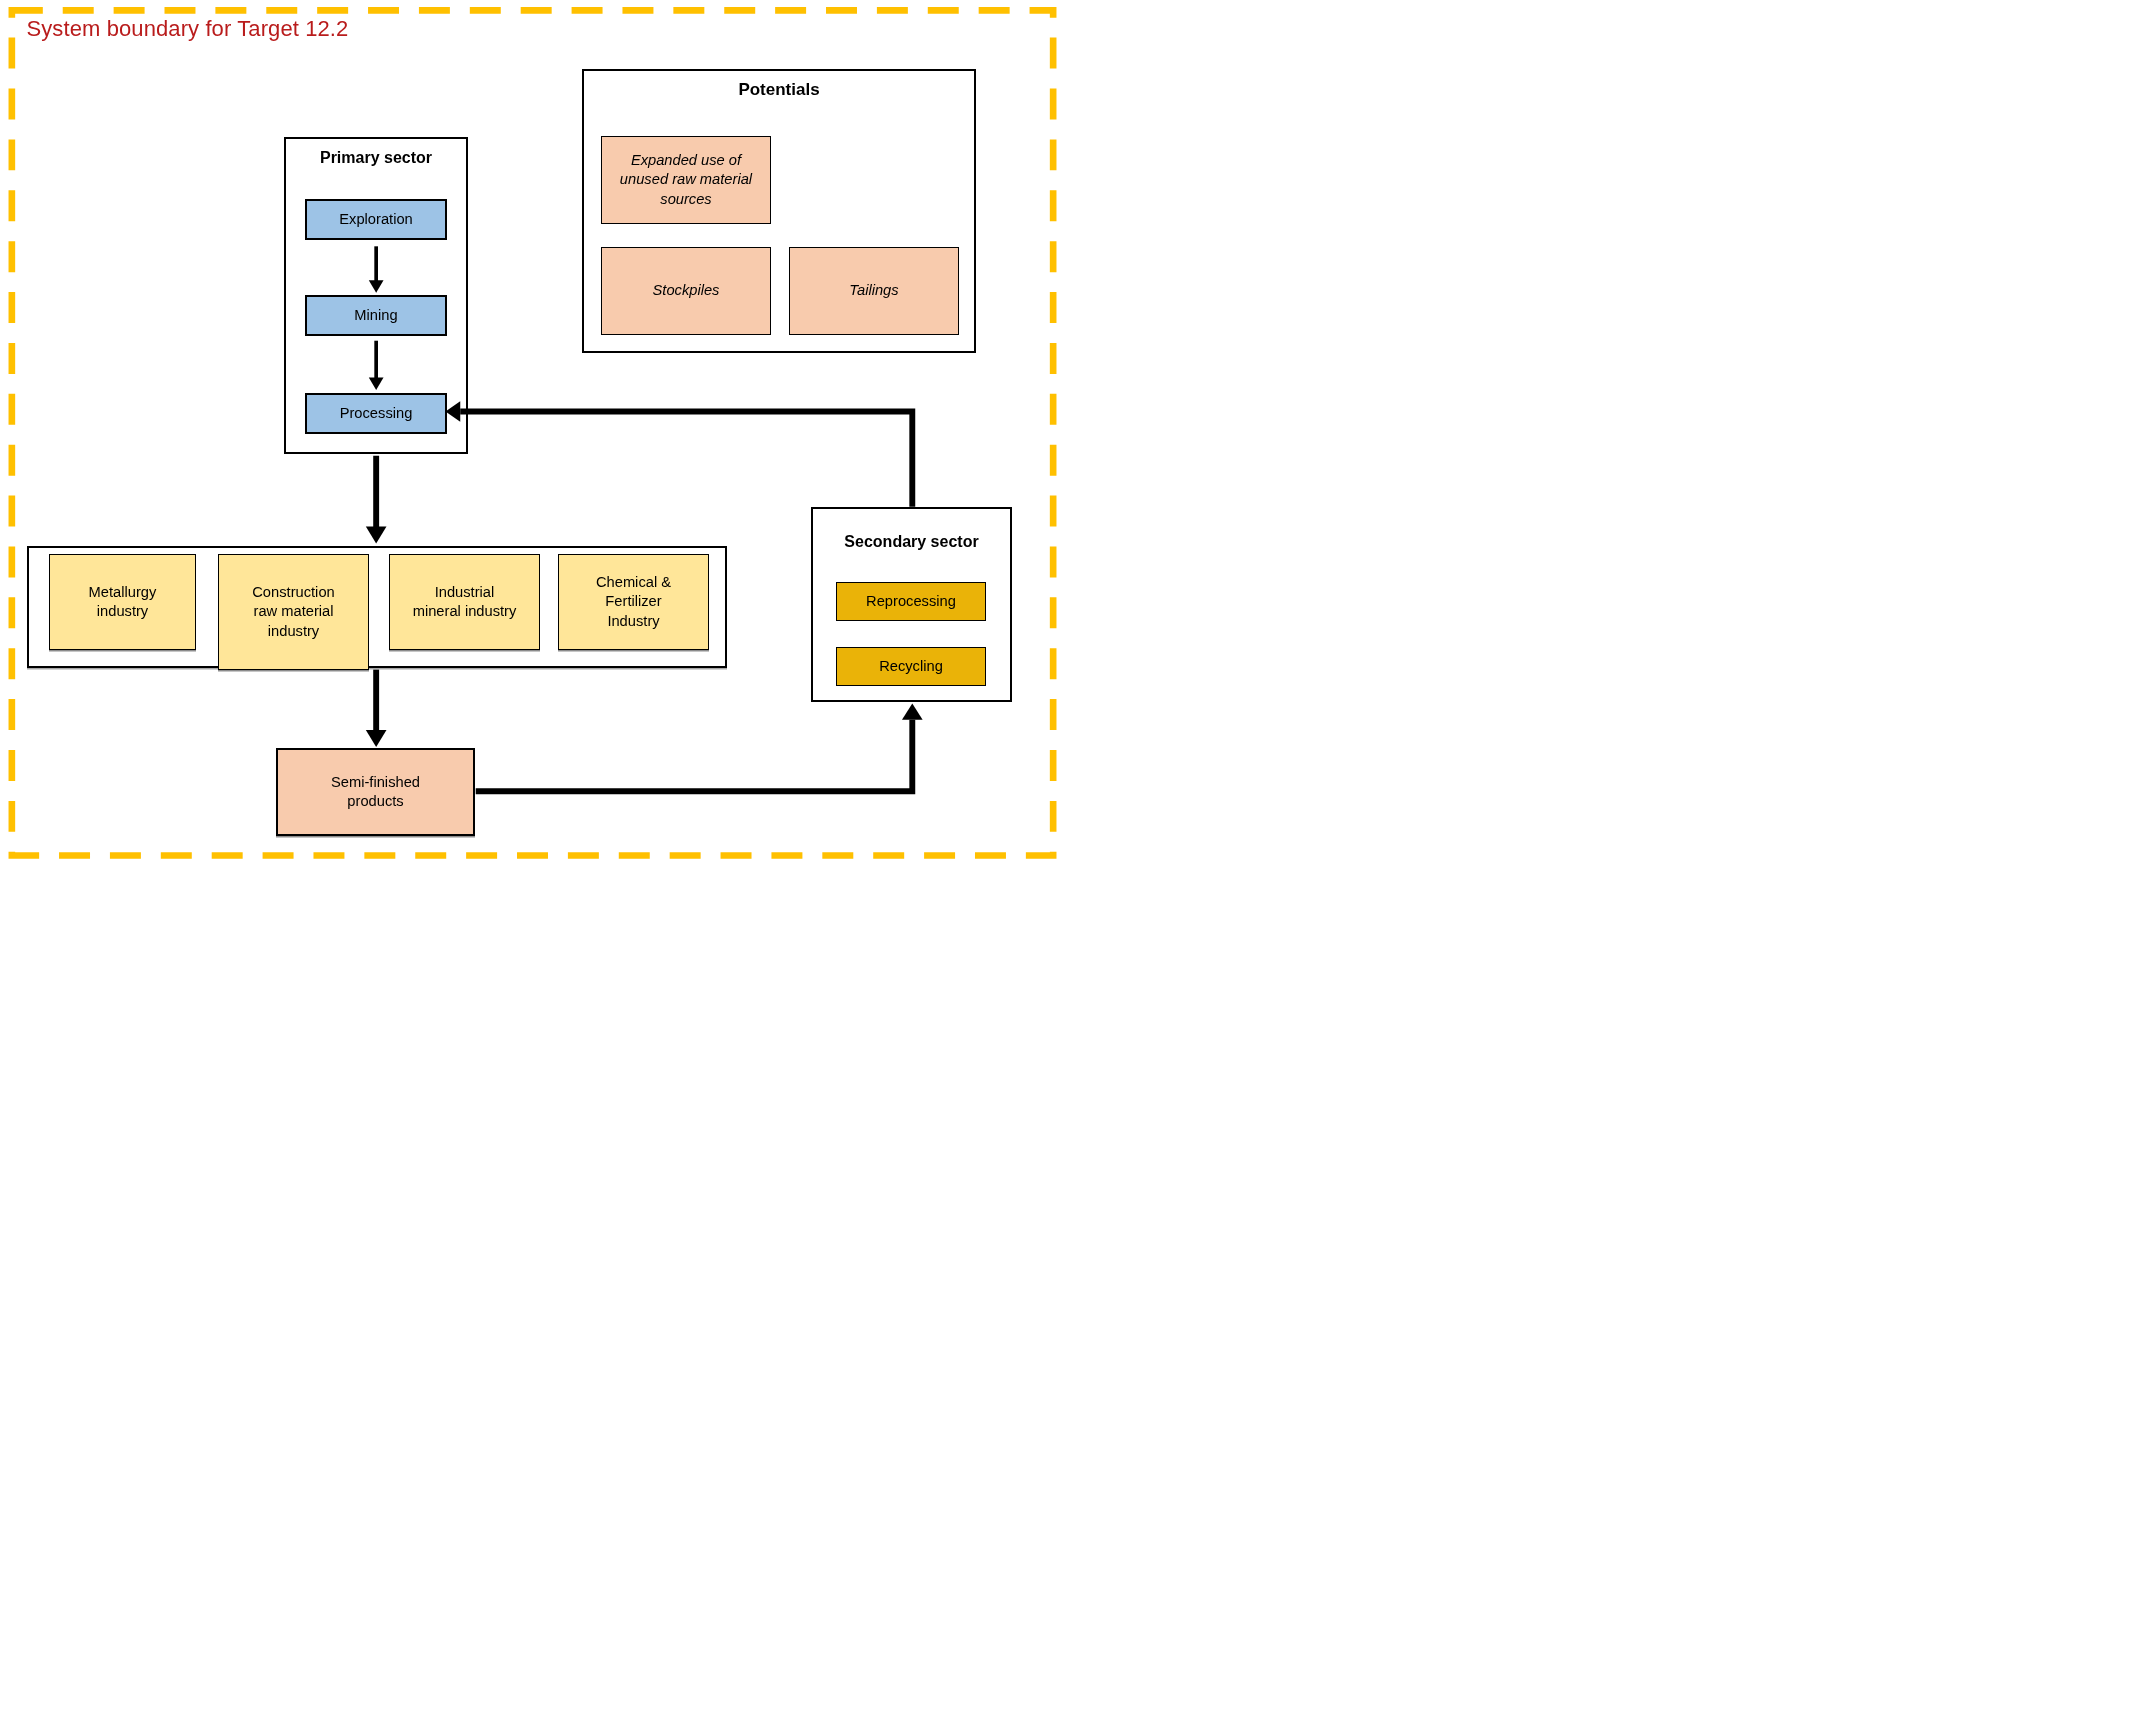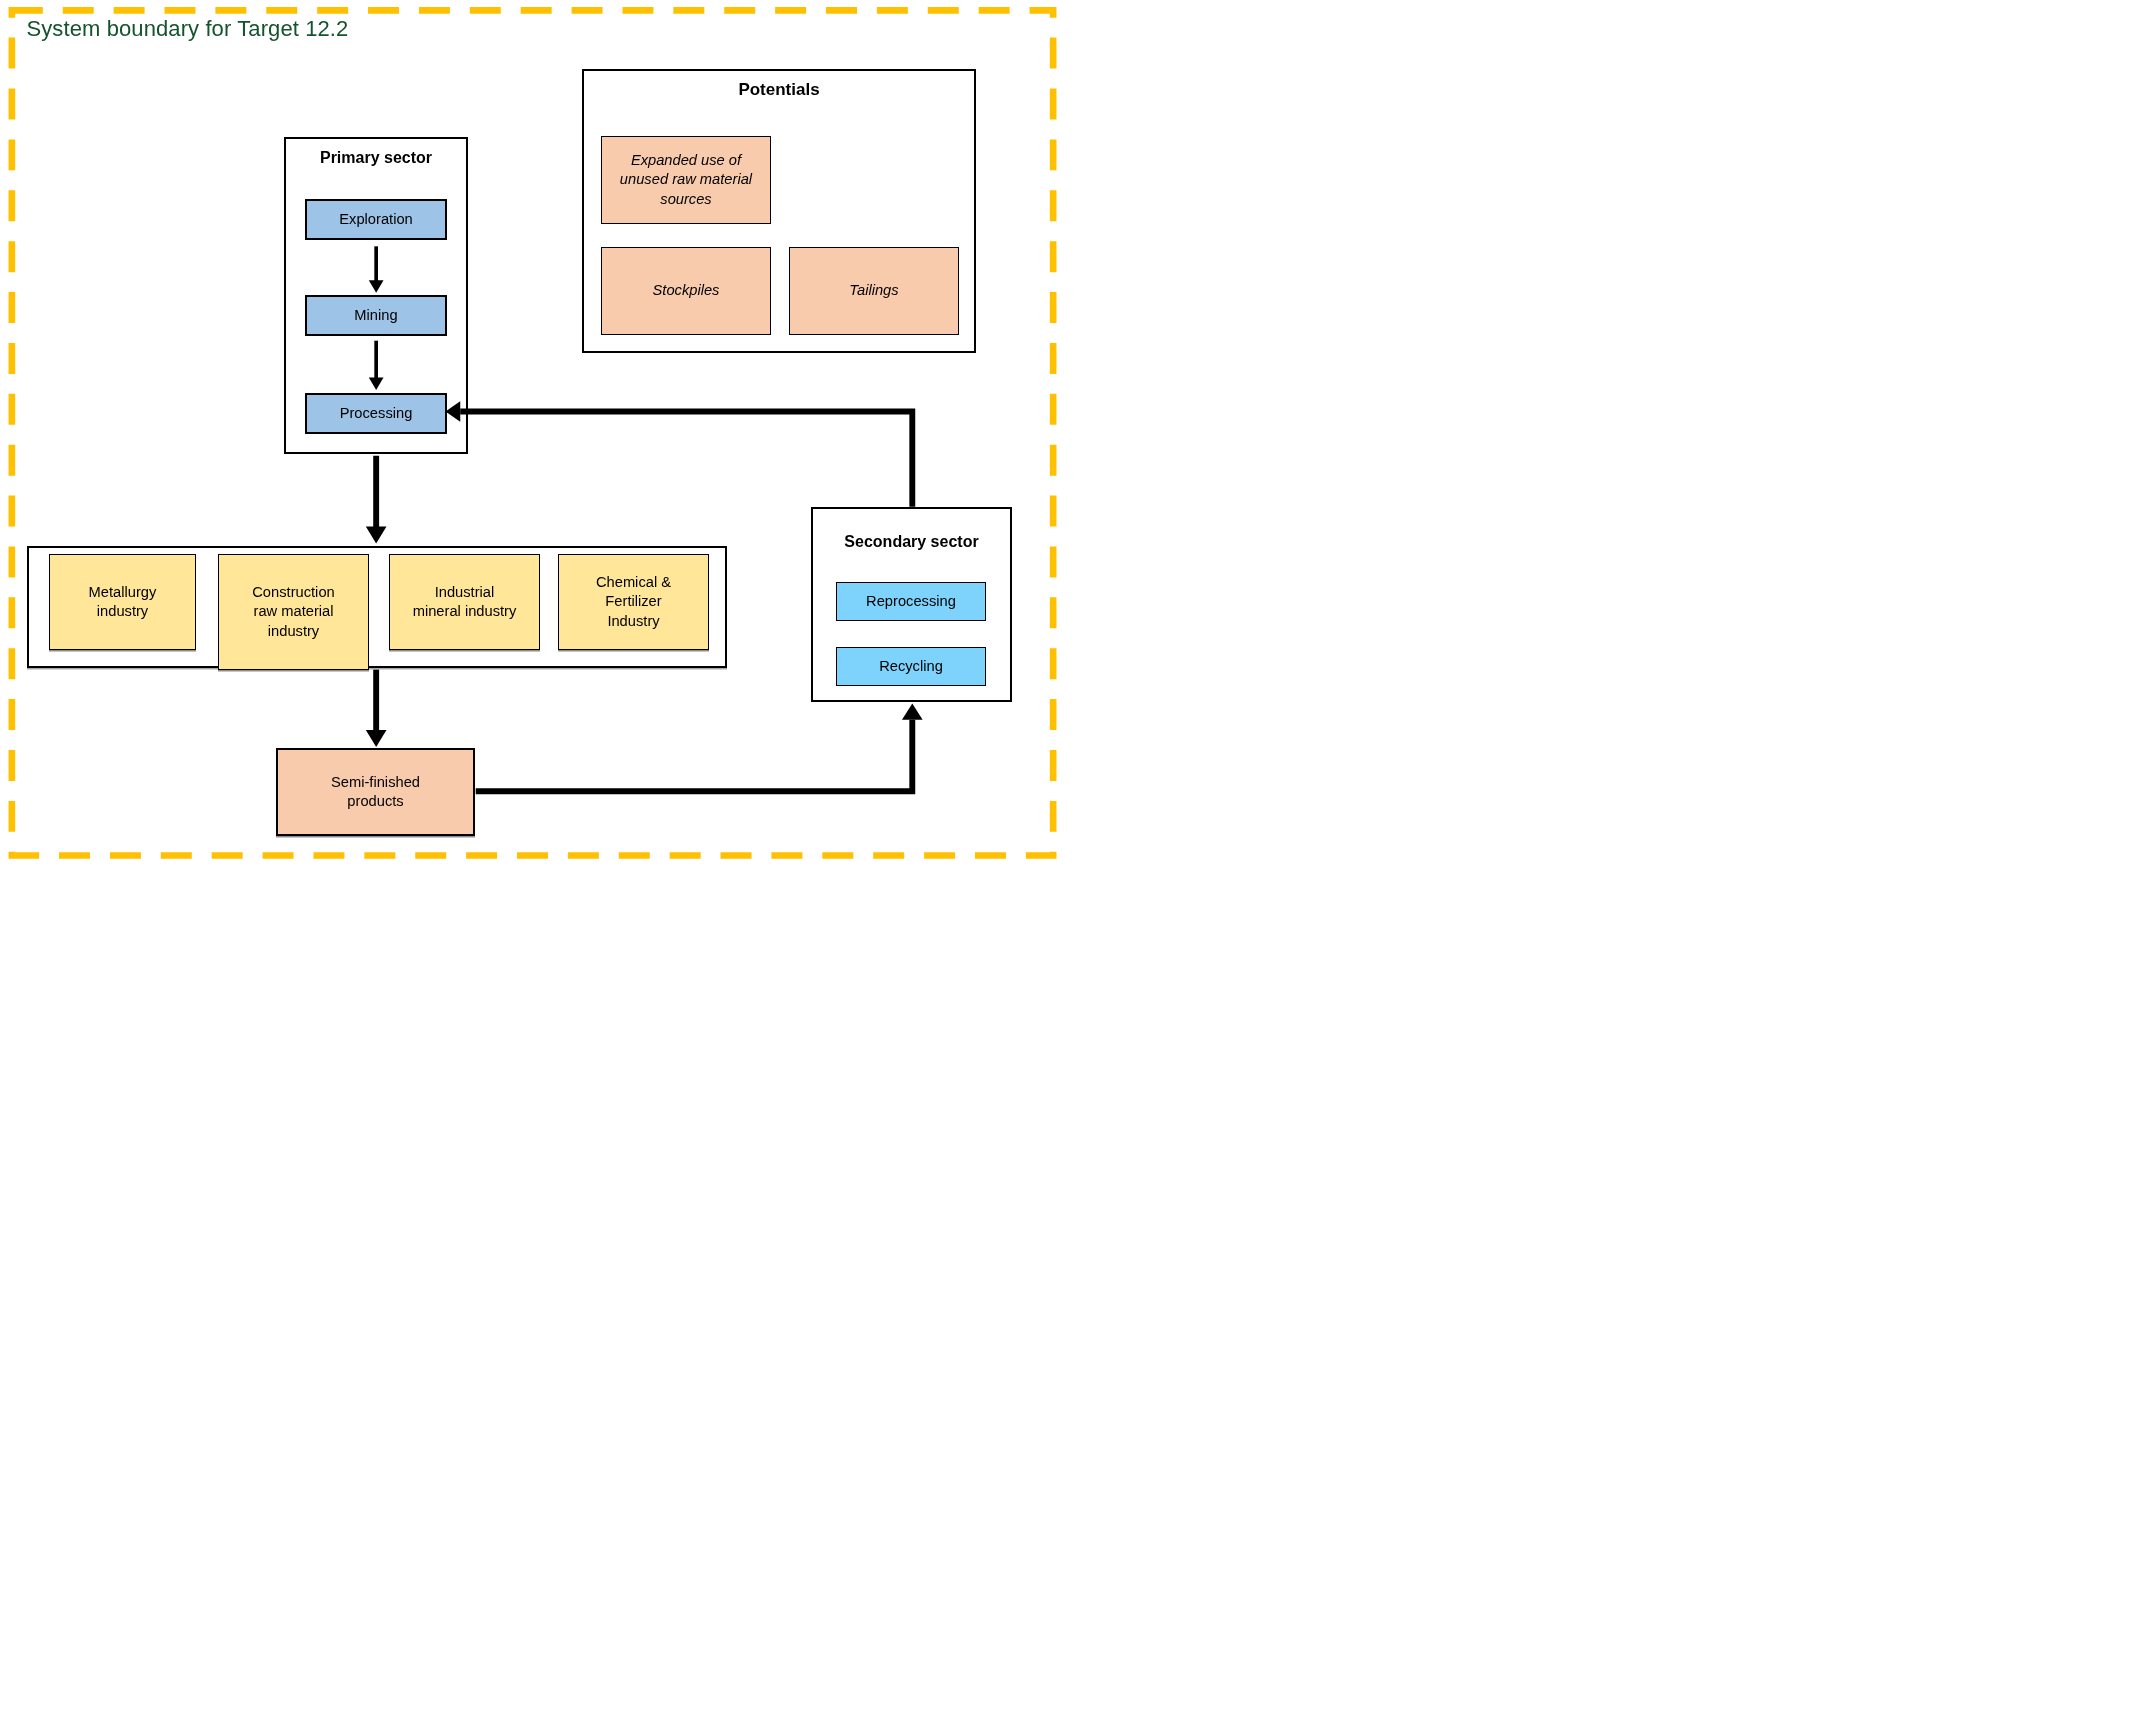--- a/index.html
+++ b/index.html
@@ -25,21 +25,21 @@
     pointer-events: none;
     z-index: 5;
   }
   .page-title {
     position: absolute;
     left: 26.5px;
     top: 16px;
     font-size: 22px;
     font-weight: 400;
     letter-spacing: 0.1px;
-    color: #14532d;
+    color: #b91c1c;
     z-index: 2;
   }
   .section-box {
     position: absolute;
     background: #ffffff;
     border: 2.2px solid #000000;
     box-sizing: border-box;
     z-index: 1;
   }
   .section-title {
@@ -57,21 +57,21 @@
     align-items: center;
     justify-content: center;
     text-align: center;
     font-size: 14.7px;
     line-height: 1.3;
     z-index: 2;
   }
   .node.blue   { background: #9DC3E6; border-width: 2.2px; }
   .node.peach  { background: #F8CBAD; }
   .node.yellow { background: #FFE699; box-shadow: 0 1.5px 0 rgba(0,0,0,0.45); }
-  .node.green  { background: #7dd3fc; }
+  .node.green  { background: #eab308; }
   .node.semi   { background: #F8CBAD; border-width: 2.2px; box-shadow: 0 1.5px 0 rgba(0,0,0,0.45); }
   .industries-outer { box-shadow: 0 1.5px 0 rgba(0,0,0,0.35); }
   .pad-sm { padding: 0 15px; font-style: italic; }
   .pad-md { padding: 0 20.6px; }
   .pad-lg { padding: 0 41px; }
 </style>
 </head>
 <body>
 
 <div class="canvas">

